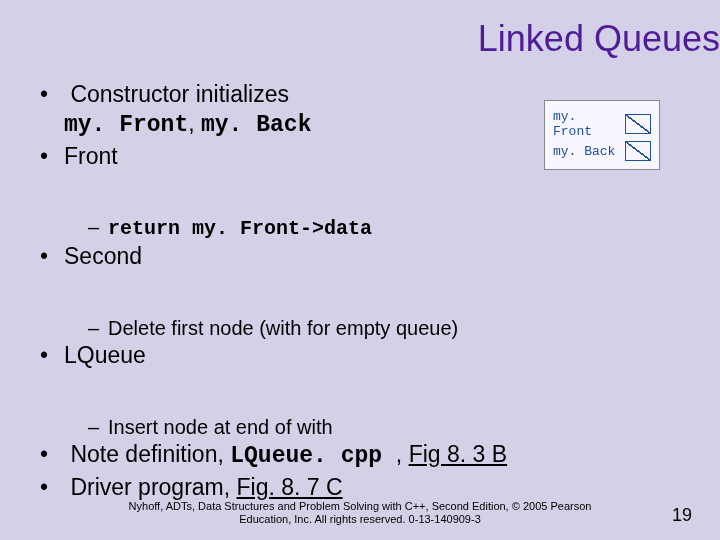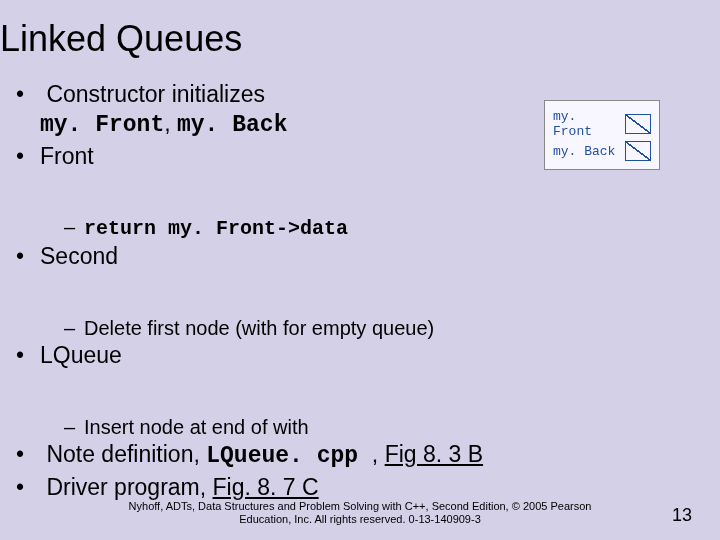--- a/index.html
+++ b/index.html
@@ -5,29 +5,29 @@
   * { margin: 0; padding: 0; box-sizing: border-box; }
   body {
     width: 720px;
     height: 540px;
     background: #d4d0e8;
     font-family: Arial, sans-serif;
     position: relative;
     overflow: hidden;
   }
   .title {
-    text-align: left;
+    text-align: right;
     font-size: 36px;
     font-weight: normal;
     padding-top: 18px;
     padding-bottom: 20px;
-    color: #000000;
+    color: #4c1d95;
   }
   .content {
-    padding-left: 16px;
+    padding-left: 40px;
     padding-right: 30px;
   }
   ul.level1 {
     list-style: none;
   }
   ul.level1 > li {
     font-size: 23px;
     color: #000;
     line-height: 1.25;
     margin-bottom: 2px;
@@ -170,13 +170,13 @@
       <span>Driver program, </span><span class="link">Fig. 8. 7 C</span>
     </li>
   </ul>
 </div>
 
 <div class="footer">
   <span>Nyhoff, ADTs, Data Structures and Problem Solving with C++, Second Edition, © 2005 Pearson</span><br>
   <span>Education, Inc. All rights reserved. 0-13-140909-3</span>
 </div>
 
-<div class="pagenum">13</div>
+<div class="pagenum">19</div>
 
 </body></html>

